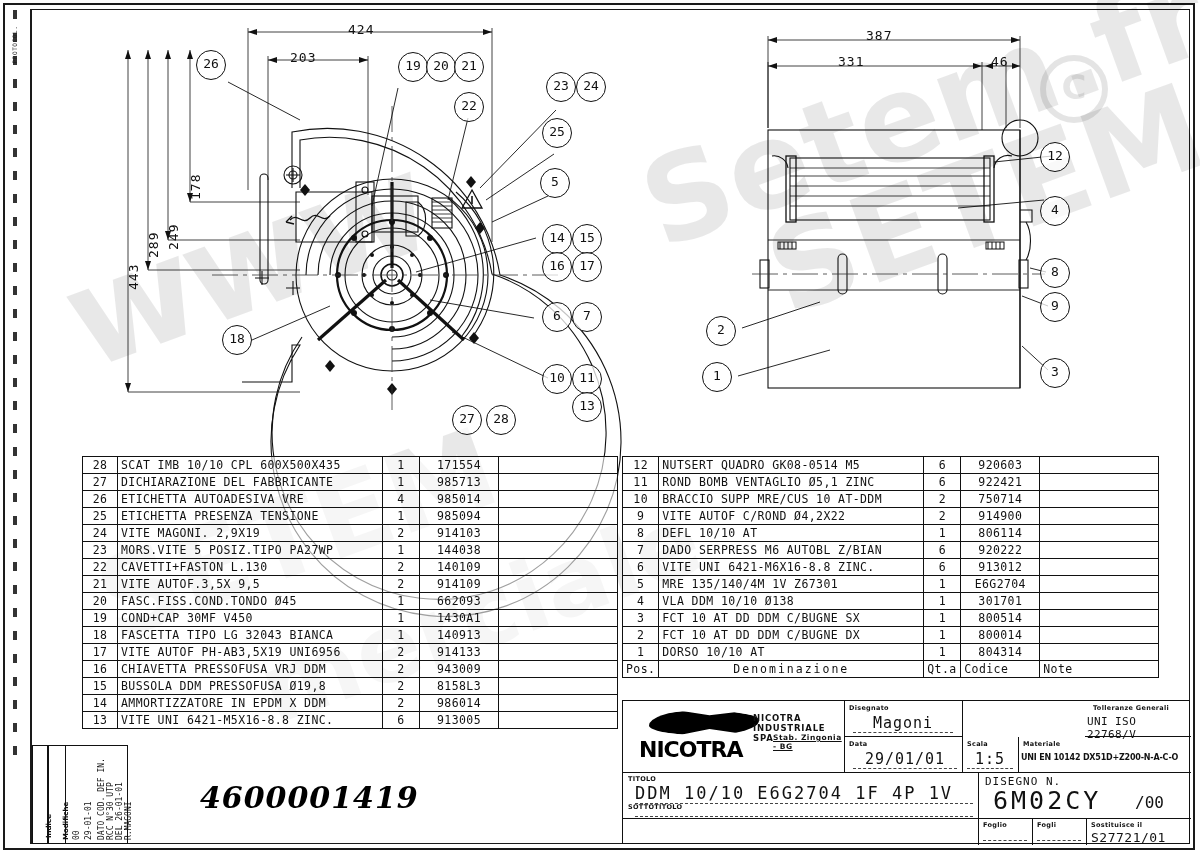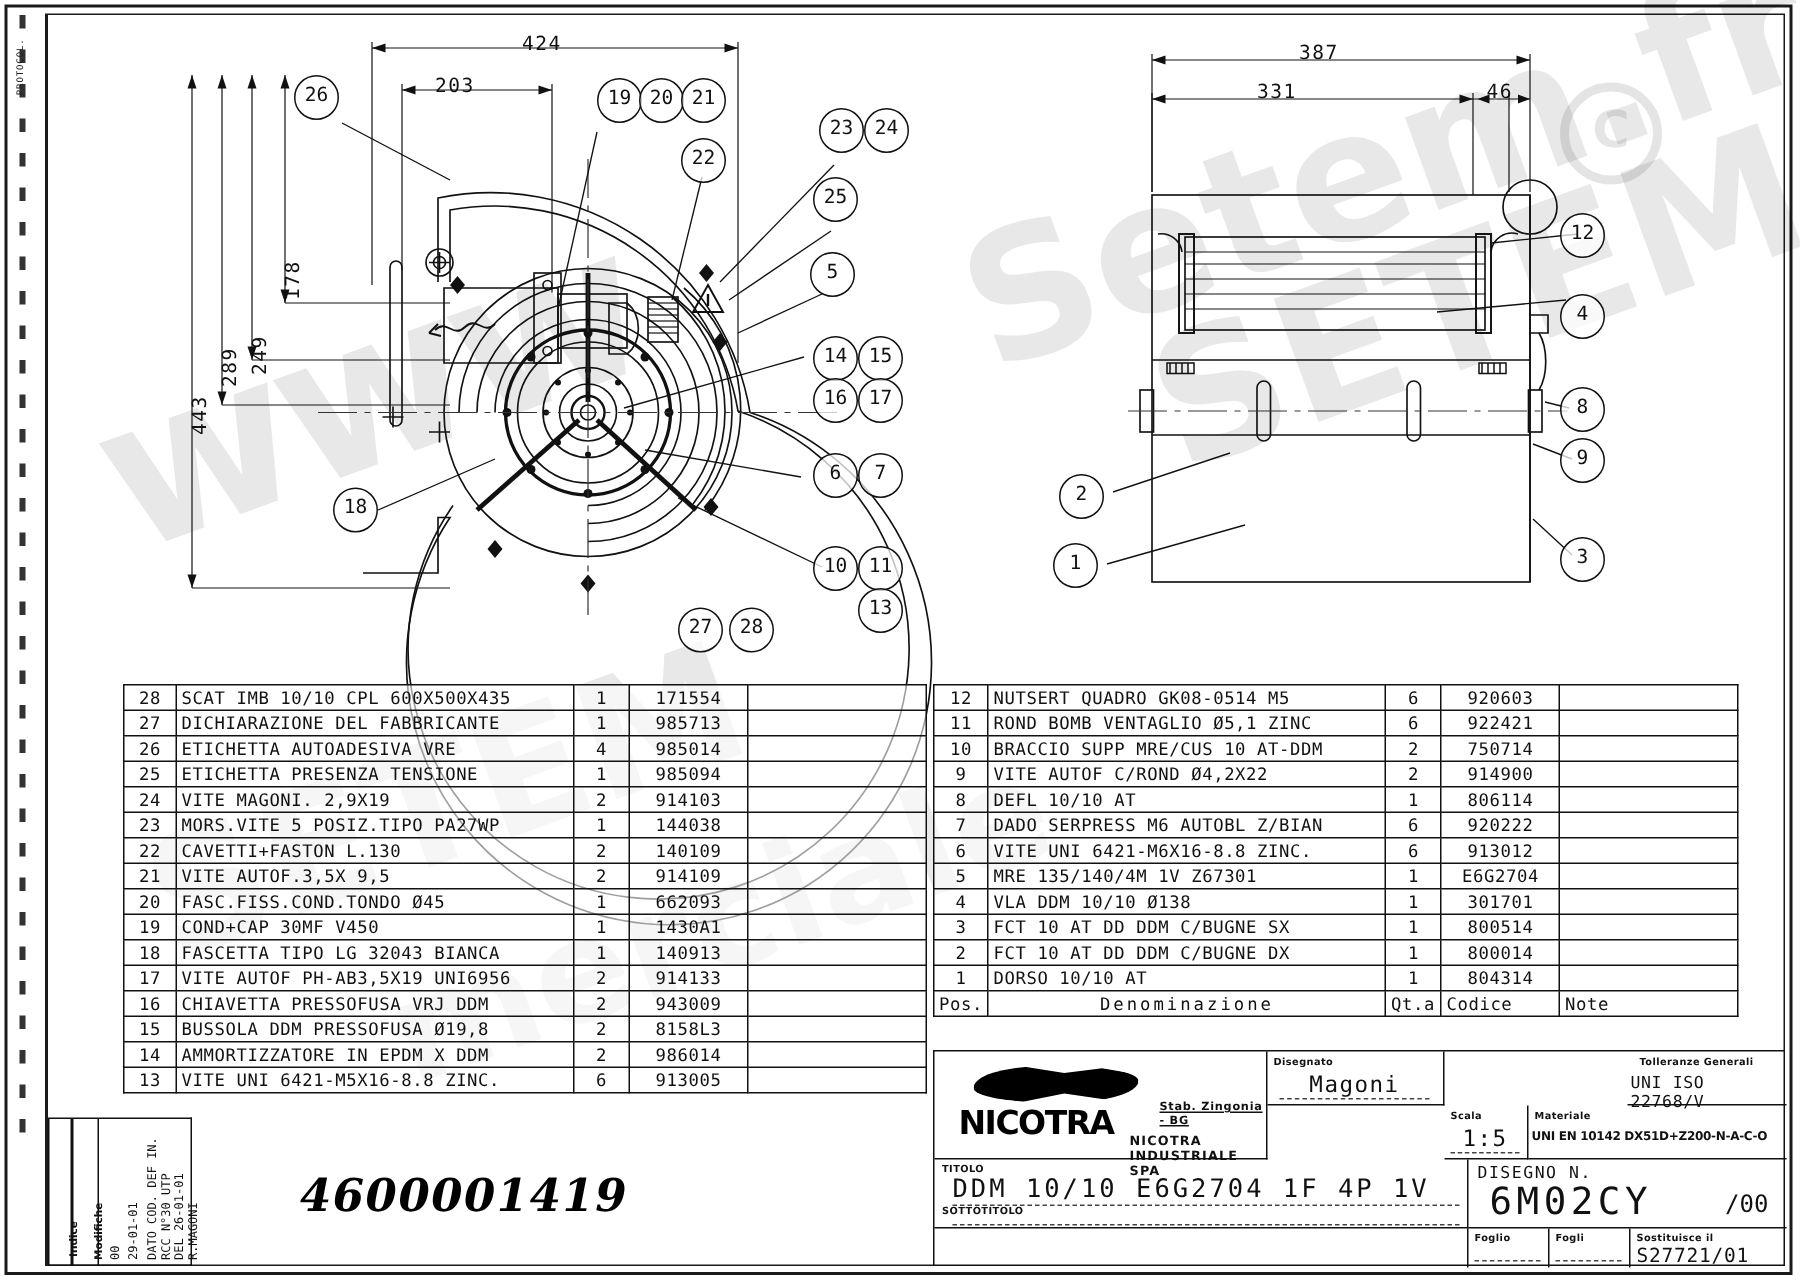--- a/index.html
+++ b/index.html
@@ -63,21 +63,21 @@
        font-family:"DejaVu Sans",sans-serif;}
   .dashline{border-bottom:1px dashed #444;}
 
   .logo-wrap{position:absolute;left:8px;top:4px;width:205px;height:64px;}
   .logo-wave{position:absolute;left:18px;top:6px;width:110px;height:24px;background:#000;
       border-radius:40% 40% 45% 45%/60% 40% 60% 40%;
       clip-path:polygon(0% 40%,12% 10%,30% 0%,55% 18%,78% 5%,100% 22%,100% 72%,80% 92%,55% 75%,30% 98%,10% 88%,0% 95%);}
   .logo-text{position:absolute;left:8px;top:32px;font-family:"DejaVu Sans",sans-serif;
       font-weight:bold;font-size:22px;letter-spacing:-1px;color:#000;}
   .co-name{position:absolute;left:130px;top:12px;font-family:"DejaVu Sans",sans-serif;
-      font-weight:bold;font-size:8.5px;letter-spacing:.8px;margin-top:43px;}
+      font-weight:bold;font-size:8.5px;letter-spacing:.8px;}
   .co-stab{position:absolute;left:150px;top:32px;font-family:"DejaVu Sans",sans-serif;
       font-weight:bold;font-size:7.5px;letter-spacing:.5px;text-decoration:underline;}
 
   .partno{position:absolute;left:200px;top:780px;font-family:"DejaVu Serif",serif;
       font-weight:bold;font-style:italic;font-size:30px;letter-spacing:1px;color:#000;}
 
   
   .revblock{position:absolute;left:32px;top:745px;width:96px;height:99px;}
   .revblock .cell{position:absolute;border:1px solid #111;box-sizing:border-box;}
   .vtxt{position:absolute;transform-origin:left top;transform:rotate(-90deg);
@@ -617,20 +617,24 @@
       <div class="cap" style="left:4px;top:3px;">Disegnato</div>
       <div class="val dashline" style="left:8px;top:13px;width:100px;text-align:center;">Magoni</div>
     </div>
 
 
     <div style="left:462px;top:0;width:106px;height:36px;border-bottom:1.4px solid #111;">
       <div class="cap" style="left:8px;top:3px;">Tolleranze Generali</div>
       <div style="left:2px;top:14px;width:104px;font-size:11px;letter-spacing:.4px;">UNI ISO 22768/V</div>
     </div>
 
+    <div style="left:222px;top:36px;width:118px;height:36px;border-right:1.4px solid #111;border-bottom:1.4px solid #111;">
+      <div class="cap" style="left:4px;top:3px;">Data</div>
+      <div class="val dashline" style="left:8px;top:13px;width:104px;text-align:center;">29/01/01</div>
+    </div>
 
     <div style="left:340px;top:36px;width:56px;height:36px;border-right:1.4px solid #111;border-bottom:1.4px solid #111;">
       <div class="cap" style="left:4px;top:3px;">Scala</div>
       <div class="val dashline" style="left:4px;top:13px;width:46px;text-align:center;">1:5</div>
     </div>
 
     <div style="left:396px;top:36px;width:172px;height:36px;border-bottom:1.4px solid #111;">
       <div class="cap" style="left:4px;top:3px;">Materiale</div>
       <div class="vsm" style="left:2px;top:16px;width:170px;letter-spacing:-.2px;">UNI EN 10142 DX51D+Z200-N-A-C-O</div>
     </div>
@@ -638,21 +642,21 @@
     <div style="left:0;top:72px;width:356px;height:46px;border-right:1.4px solid #111;border-bottom:1.4px solid #111;">
       <div class="cap" style="left:5px;top:2px;">TITOLO</div>
       <div class="dashline" style="left:12px;top:10px;width:338px;font-size:17px;letter-spacing:2px;">DDM 10/10 E6G2704 1F 4P 1V</div>
       <div class="cap" style="left:5px;top:30px;">SOTTOTITOLO</div>
       <div class="dashline" style="left:12px;top:38px;width:338px;height:6px;"></div>
     </div>
 
     <div style="left:356px;top:72px;width:212px;height:46px;border-bottom:1.4px solid #111;">
       <div style="left:6px;top:2px;font-size:11px;letter-spacing:1px;">DISEGNO N.</div>
       <div style="left:14px;top:13px;font-size:25px;letter-spacing:3px;">6M02CY</div>
-      <div style="left:171px;top:20px;font-size:16px;">/00</div>
+      <div style="left:156px;top:20px;font-size:16px;">/00</div>
     </div>
 
     <div style="left:0;top:118px;width:356px;height:26px;border-right:1.4px solid #111;"></div>
     <div style="left:356px;top:118px;width:54px;height:26px;border-right:1.4px solid #111;">
       <div class="cap" style="left:4px;top:2px;">Foglio</div>
       <div class="dashline" style="left:4px;top:14px;width:44px;height:8px;font-size:11px;text-align:center;"></div>
     </div>
     <div style="left:410px;top:118px;width:54px;height:26px;border-right:1.4px solid #111;">
       <div class="cap" style="left:4px;top:2px;">Fogli</div>
       <div class="dashline" style="left:4px;top:14px;width:44px;height:8px;font-size:11px;text-align:center;"></div>

